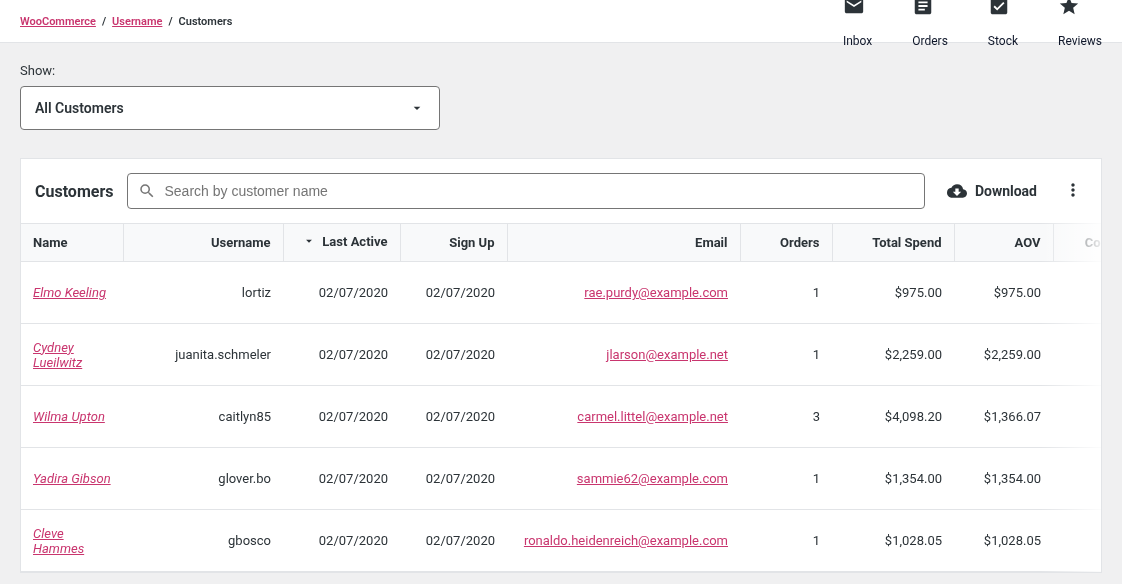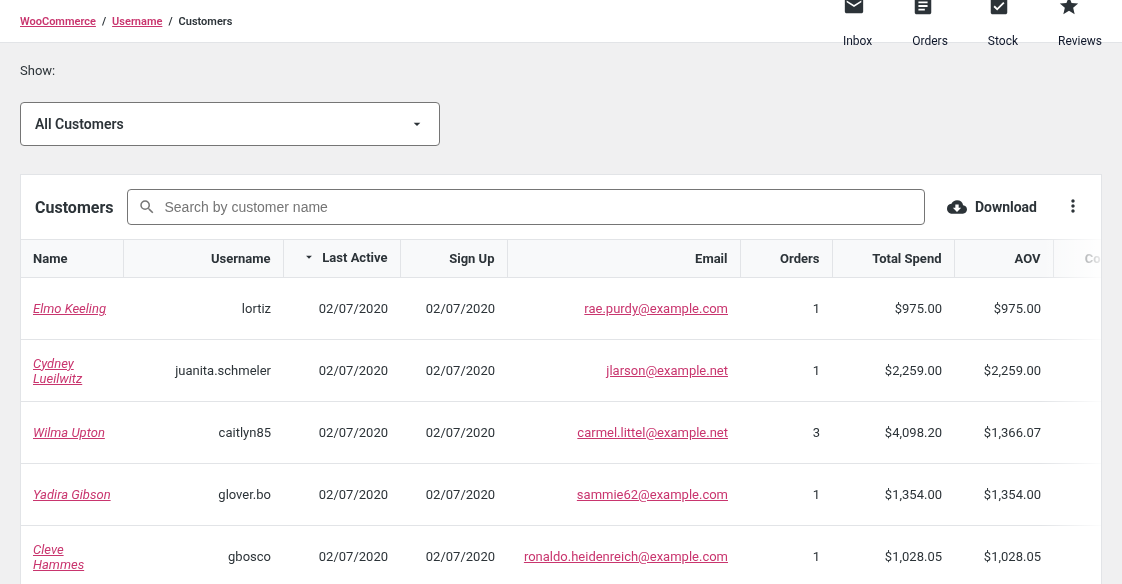--- a/index.html
+++ b/index.html
@@ -8,21 +8,21 @@
 .breadcrumb { display: flex; align-items: center; gap: 6px; font-size: 11px; font-weight: 600; }
 .breadcrumb a { color: #c9356e; text-decoration: underline; }
 .breadcrumb .sep { color: #2c3338; }
 .breadcrumb .current { color: #2c3338; }
 .activity-panel { display: flex; gap: 40px; }
 .activity-item { display: flex; flex-direction: column; align-items: flex-start; gap: 14px; font-size: 12px; color: #0f172a; cursor: pointer; position: relative; }
 .activity-item .icon-wrap { position: relative; }
 .activity-item svg { width: 22px; height: 22px; fill: #2c3338; }
 .red-dot { position: absolute; top: -2px; right: -4px; width: 7px; height: 7px; background: #c9356e; border-radius: 50%; }
 .content { padding: 20px; }
-.show-label { font-size: 13px; margin-bottom: 24px; color: #2c3338; }
+.show-label { font-size: 13px; margin-bottom: 8px; color: #2c3338; }
 .filter-select { width: 420px; height: 44px; background: #fff; border: 1px solid #757575; border-radius: 4px; display: flex; align-items: center; justify-content: space-between; padding: 0 14px; font-size: 14px; cursor: pointer; font-weight: 600; }
 .filter-select svg { width: 16px; height: 16px; fill: #2c3338; }
 .card { background: #fff; border: 1px solid #e2e4e7; margin-top: 28px; }
 .card-header { display: flex; align-items: center; padding: 14px; gap: 14px; }
 .card-title { font-size: 16px; font-weight: 700; }
 .search-box { flex: 1; display: flex; align-items: center; border: 1px solid #757575; border-radius: 4px; height: 36px; padding: 0 10px; gap: 8px; }
 .search-box svg { width: 18px; height: 18px; fill: #757575; }
 .search-box input { border: none; outline: none; flex: 1; font-size: 14px; color: #2c3338; }
 .search-box input::placeholder { color: #757575; }
 .download-btn { display: flex; align-items: center; gap: 8px; font-size: 14px; cursor: pointer; font-weight: 700; padding: 0 8px; }

